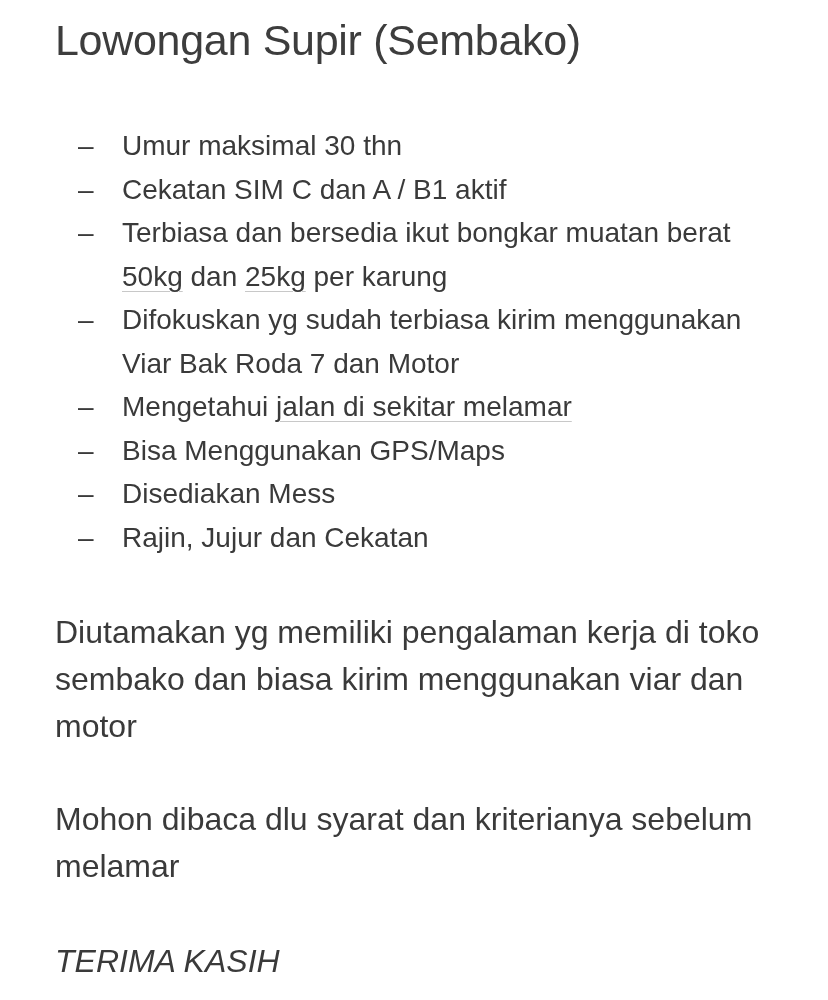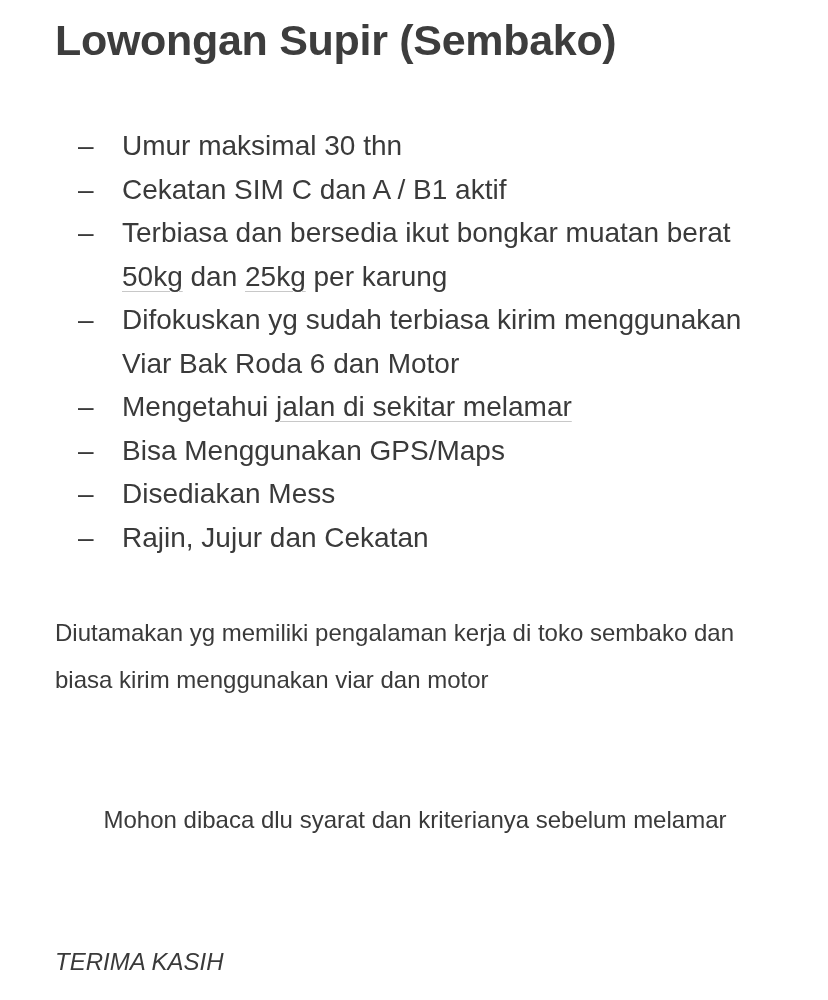--- a/index.html
+++ b/index.html
@@ -14,21 +14,21 @@
       position: relative;
       color: #3a3a3a;
       font-family: "Liberation Sans", sans-serif;
     }
     .title {
       position: absolute;
       left: 55px;
       top: 10px;
       margin: 0;
       font-size: 43px;
-      font-weight: bold;
+      font-weight: normal;
       color: #3d3d3d;
       letter-spacing: -0.3px;
       line-height: 60px;
     }
     .req-list {
       position: absolute;
       left: 78px;
       top: 124px;
       margin: 0;
       padding: 0;
@@ -54,27 +54,27 @@
       text-decoration: underline;
       text-decoration-color: #c8c8c8;
       text-decoration-thickness: 1px;
       text-underline-offset: 5px;
       margin-top: 40px;
     }
     .para {
       position: absolute;
       left: 55px;
       margin: 0;
-      font-size: 24px;
+      font-size: 32px;
       line-height: 47px;
       color: #3a3a3a;
       width: 720px;
     }
     .p1 { top: 609px; }
-    .p2 { top: 796px; text-align: center; }
+    .p2 { top: 796px; }
     .p3 { top: 938px; font-style: italic; }
   </style>
 </head>
 <body>
 
 <h1 class="title">Lowongan Supir (Sembako)</h1>
 
 <ul class="req-list">
   <li class="req-item">
     <span class="dash">–</span>
@@ -83,21 +83,21 @@
   <li class="req-item">
     <span class="dash">–</span>
     <span class="req-text">Cekatan SIM C dan A / B1 aktif</span>
   </li>
   <li class="req-item">
     <span class="dash">–</span>
     <span class="req-text"><span>Terbiasa dan bersedia ikut bongkar muatan berat </span><span class="u">50kg</span><span> dan </span><span class="u">25kg</span><span> per karung</span></span>
   </li>
   <li class="req-item">
     <span class="dash">–</span>
-    <span class="req-text">Difokuskan yg sudah terbiasa kirim menggunakan Viar Bak Roda 6 dan Motor</span>
+    <span class="req-text">Difokuskan yg sudah terbiasa kirim menggunakan Viar Bak Roda 7 dan Motor</span>
   </li>
   <li class="req-item">
     <span class="dash">–</span>
     <span class="req-text"><span>Mengetahui </span><span class="u">jalan di sekitar melamar</span></span>
   </li>
   <li class="req-item">
     <span class="dash">–</span>
     <span class="req-text">Bisa Menggunakan GPS/Maps</span>
   </li>
   <li class="req-item">

